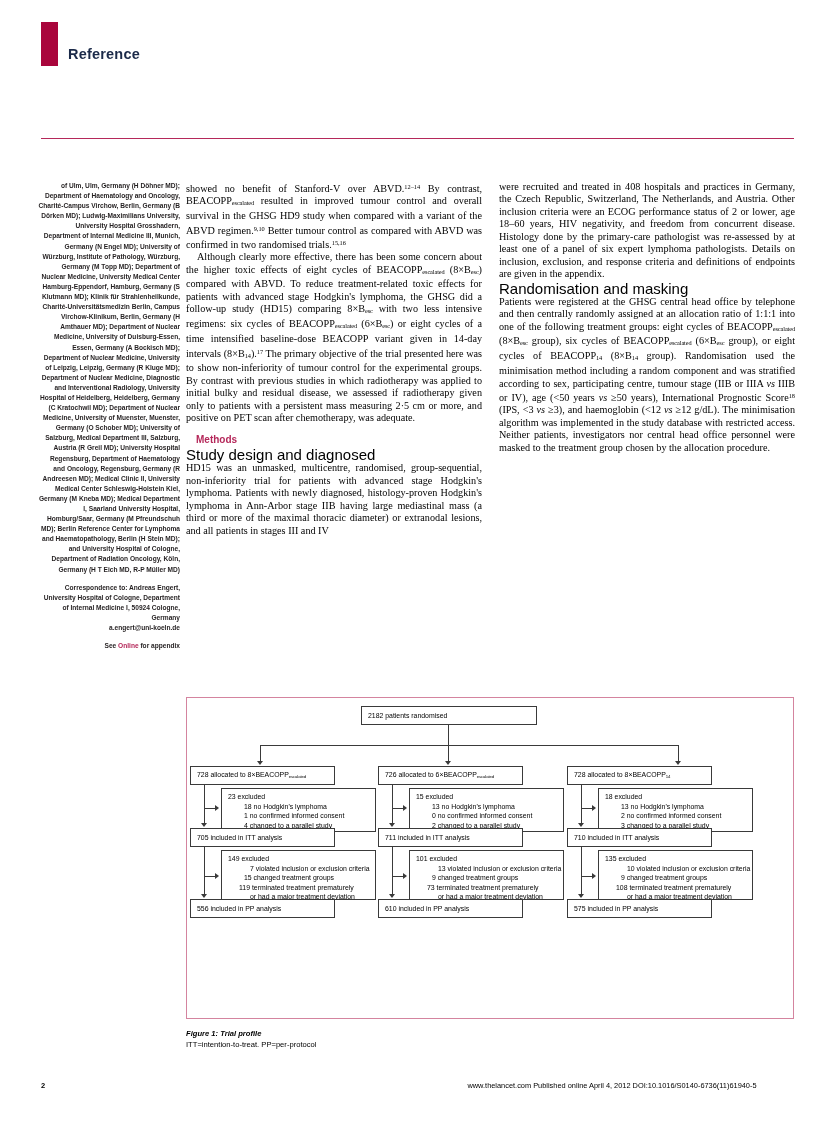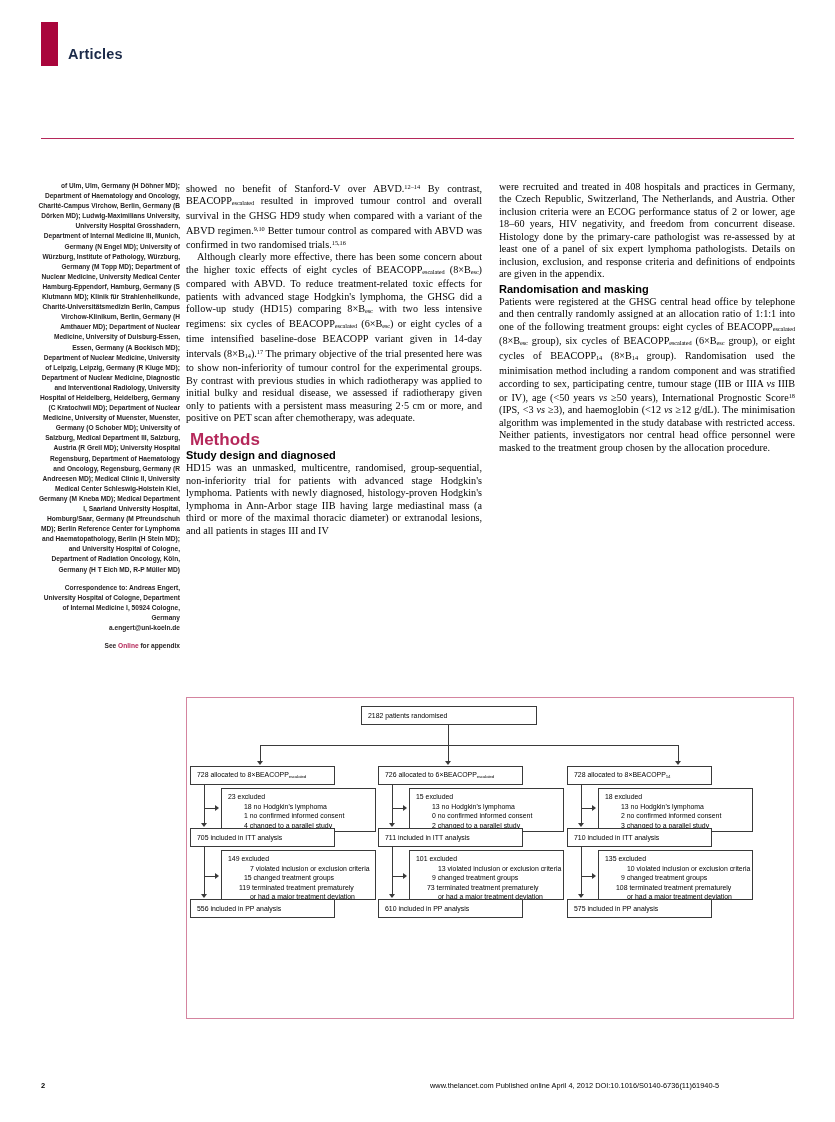--- a/index.html
+++ b/index.html
@@ -81,30 +81,30 @@
   .col-right { left: 499px; width: 296px; }
 
   .col-body p {
     margin: 0;
     text-indent: 0;
   }
   .col-body p.ind { text-indent: 11px; }
 
   h2.sec {
     font-family: "Liberation Sans", sans-serif;
-    font-size: 17px;
+    font-size: 10px;
     font-weight: bold;
     color: #b5285a;
-    margin: 9px 0 1px 4px;
+    margin: 9px 0 1px 10px;
     line-height: 14px;
   }
   h3.sub {
     font-family: "Liberation Sans", sans-serif;
-    font-size: 11px;
-    font-weight: bold;
+    font-size: 15px;
+    font-weight: normal;
     color: #000000;
     margin: 2px 0 1px 0;
     line-height: 12px;
   }
   sub { font-size: 0.62em; vertical-align: -0.22em; letter-spacing: -0.1px; }
   sup { font-size: 0.62em; vertical-align: 0.45em; }
   i, em { font-style: italic; }
 
   
   .figure-box {
@@ -182,33 +182,33 @@
     font-family: "Liberation Sans", sans-serif;
     font-size: 7.5px;
     font-weight: bold;
     color: #000;
   }
   .footer-right {
     position: absolute;
     left: 430px;
     top: 1081px;
     width: 364px;
-    text-align: left;
+    text-align: center;
     font-family: "Liberation Sans", sans-serif;
     font-size: 7.4px;
     color: #000;
   }
 </style>
 </head>
 <body>
 
 <div class="page">
 
   <div class="header-bar"></div>
-  <div class="header-title">Articles</div>
+  <div class="header-title">Reference</div>
   <div class="header-rule"></div>
 
   <div class="col-affil">
     <p>of Ulm, Ulm, Germany (H Döhner MD); Department of Haematology and Oncology, Charité-Campus Virchow, Berlin, Germany (B Dörken MD); Ludwig-Maximilians University, University Hospital Grosshadern, Department of Internal Medicine III, Munich, Germany (N Engel MD); University of Würzburg, Institute of Pathology, Würzburg, Germany (M Topp MD); Department of Nuclear Medicine, University Medical Center Hamburg-Eppendorf, Hamburg, Germany (S Klutmann MD); Klinik für Strahlenheilkunde, Charité-Universitätsmedizin Berlin, Campus Virchow-Klinikum, Berlin, Germany (H Amthauer MD); Department of Nuclear Medicine, University of Duisburg-Essen, Essen, Germany (A Bockisch MD); Department of Nuclear Medicine, University of Leipzig, Leipzig, Germany (R Kluge MD); Department of Nuclear Medicine, Diagnostic and Interventional Radiology, University Hospital of Heidelberg, Heidelberg, Germany (C Kratochwil MD); Department of Nuclear Medicine, University of Muenster, Muenster, Germany (O Schober MD); University of Salzburg, Medical Department III, Salzburg, Austria (R Greil MD); University Hospital Regensburg, Department of Haematology and Oncology, Regensburg, Germany (R Andreesen MD); Medical Clinic II, University Medical Center Schleswig-Holstein Kiel, Germany (M Kneba MD); Medical Department I, Saarland University Hospital, Homburg/Saar, Germany (M Pfreundschuh MD); Berlin Reference Center for Lymphoma and Haematopathology, Berlin (H Stein MD); and University Hospital of Cologne, Department of Radiation Oncology, Köln, Germany (H T Eich MD, R-P Müller MD)</p>
     <p class="gap">Correspondence to: Andreas Engert, University Hospital of Cologne, Department of Internal Medicine I, 50924 Cologne, Germany</p>
     <p>a.engert@uni-koeln.de</p>
     <p class="gap"><span>See </span><span class="link">Online</span><span> for appendix</span></p>
   </div>
 
   <div class="col-body col-mid">
@@ -352,17 +352,21 @@
         <span class="ln i2">8 insufficiently documented</span>
       </div>
 
       <div class="fbox center-text" style="left:380px; top:201px; width:145px; height:19px;">
         <span class="ln">575 included in PP analysis</span>
       </div>
 
     </div>
   </div>
 
+  <div class="fig-caption">
+    <div class="t">Figure 1: Trial profile</div>
+    <div>ITT=intention-to-treat. PP=per-protocol</div>
+  </div>
 
   <div class="footer-pageno">2</div>
   <div class="footer-right">www.thelancet.com   Published online April 4, 2012   DOI:10.1016/S0140-6736(11)61940-5</div>
 
 </div>
 
 </body></html>

